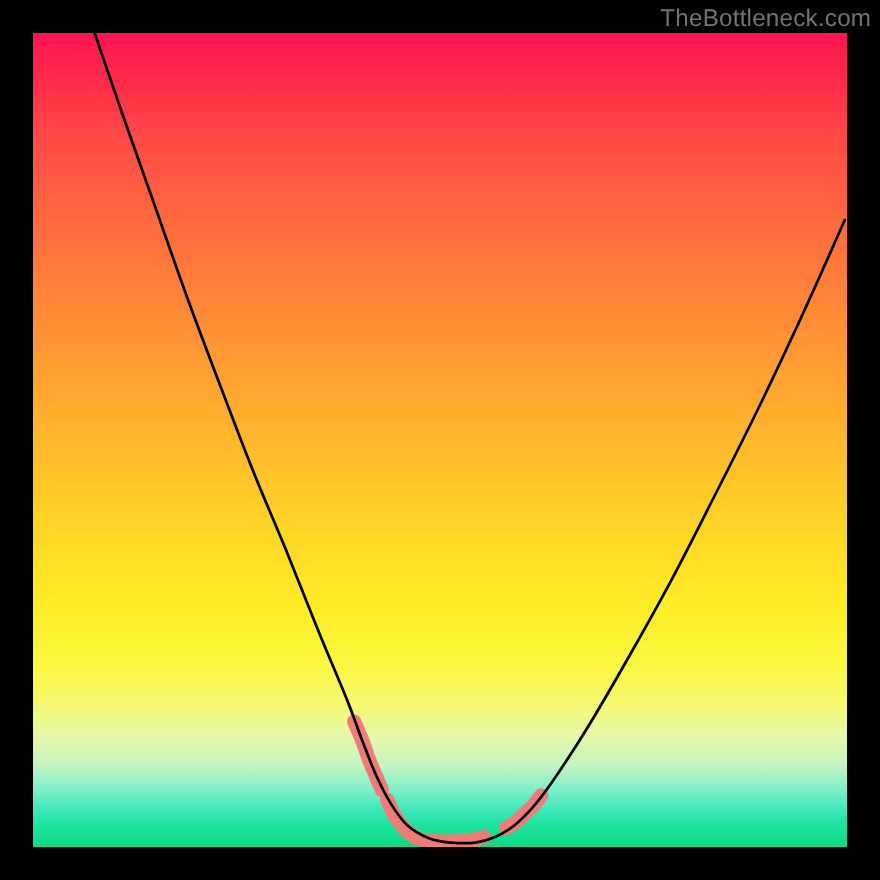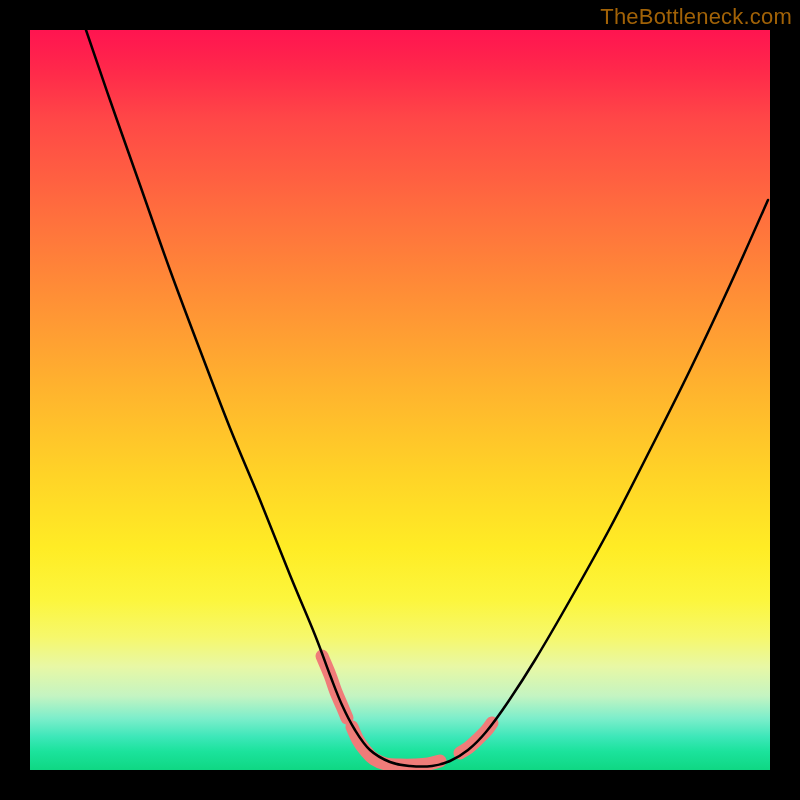--- a/index.html
+++ b/index.html
@@ -58,21 +58,21 @@
     position: absolute;
     left: 0;
     top: 0;
     width: 740px;
     height: 740px;
   }
   .watermark {
     position: absolute;
     top: 4px;
     right: 8px;
-    color: #a16207;
+    color: #737373;
     font-size: 22px;
     font-weight: 500;
     letter-spacing: 0.2px;
     user-select: none;
   }
 </style>
 </head>
 <body>
 
 <div class="frame">

